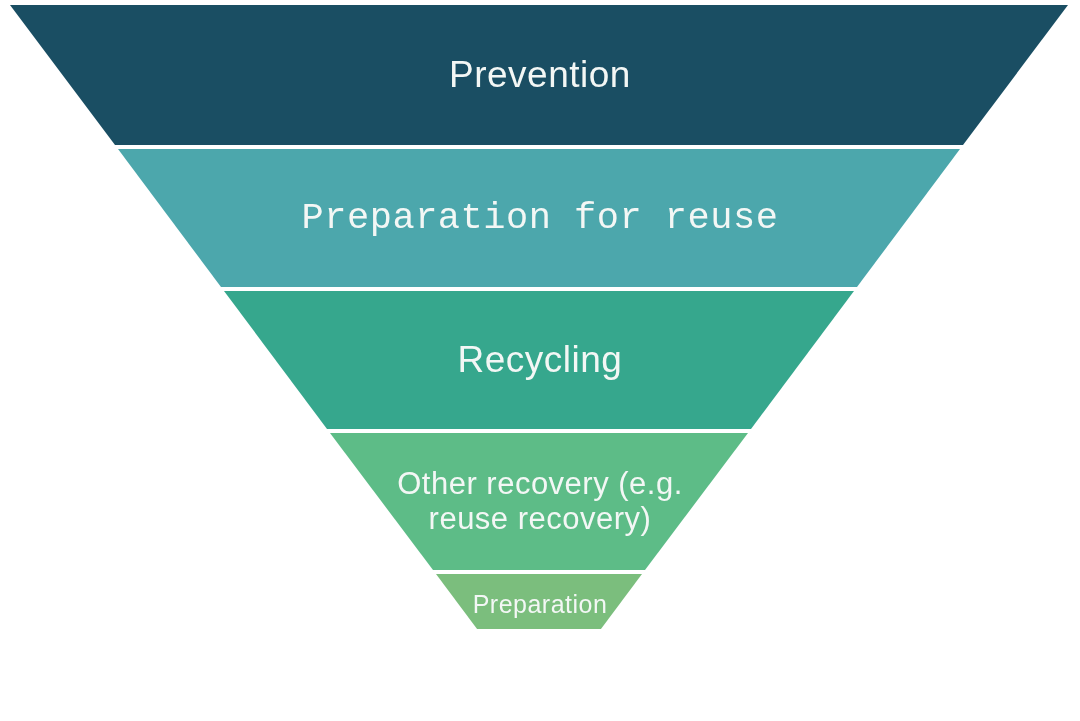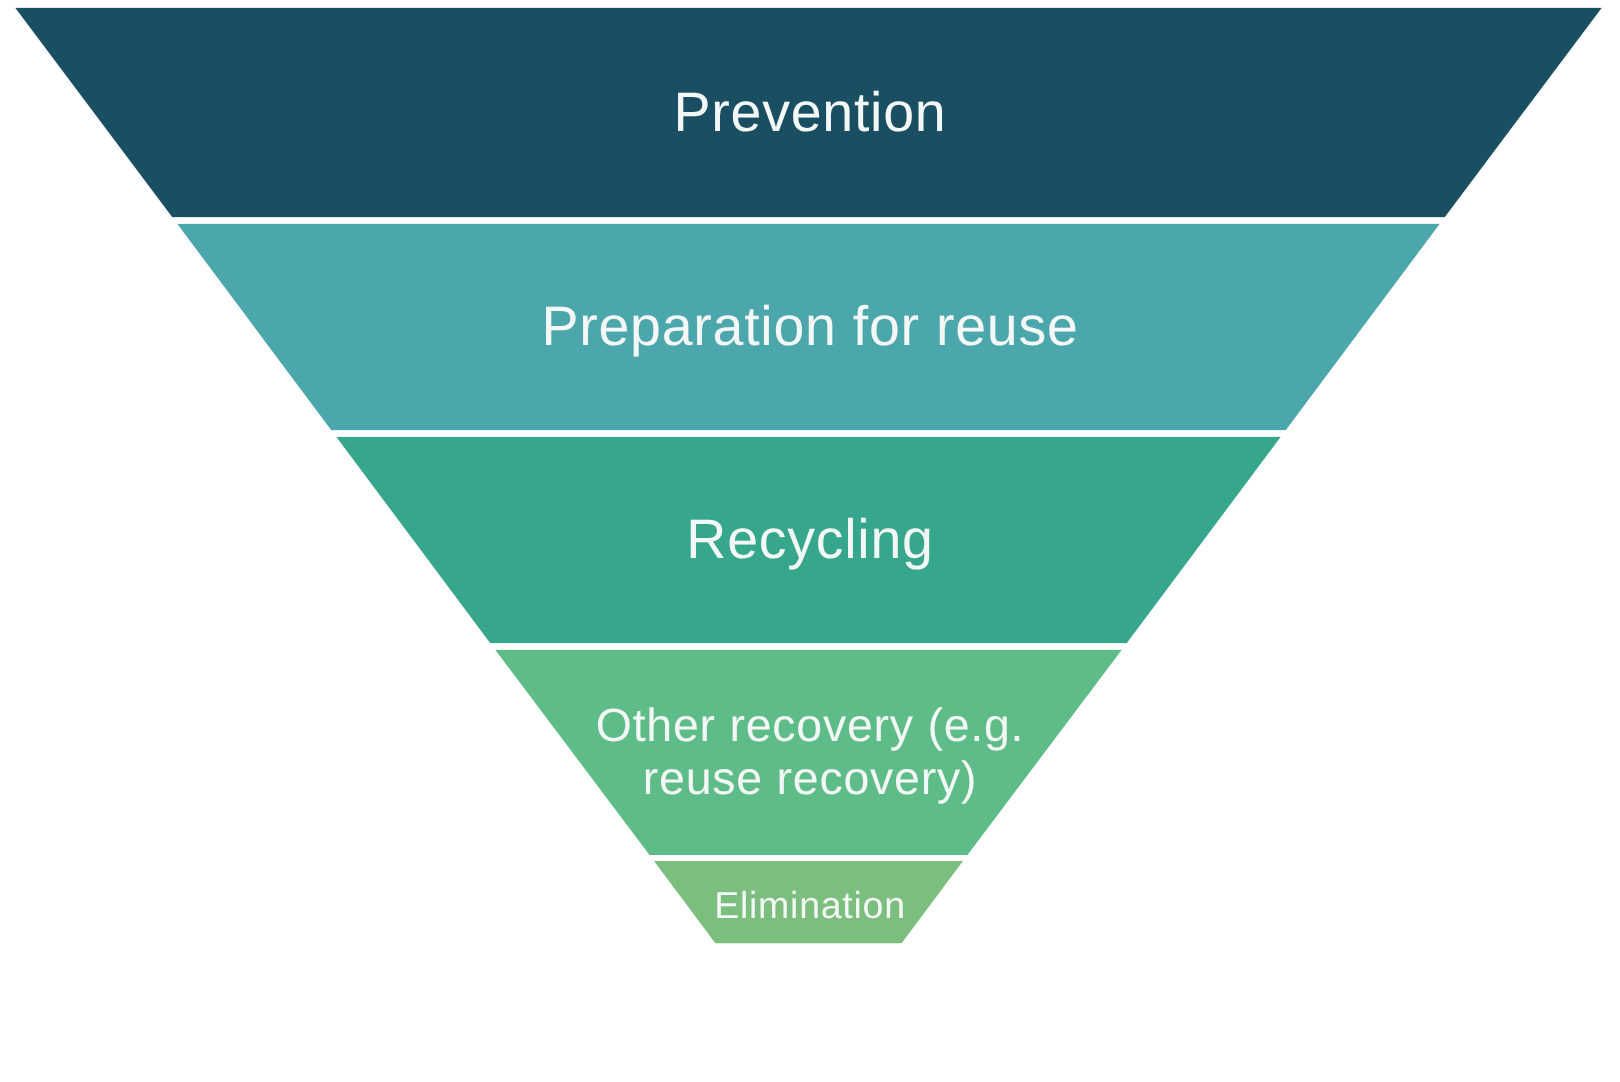--- a/index.html
+++ b/index.html
@@ -66,29 +66,29 @@
 </style>
 </head>
 <body>
 
 <div class="canvas">
 
   <div class="layer layer-0" style="background-color: rgb(26, 78, 99); color: rgb(243, 247, 245);">
     <span class="label">Prevention</span>
   </div>
 
-  <div class="layer layer-1" style="background-color: rgb(76, 167, 172); color: rgb(243, 247, 245);">
+  <div class="layer layer-1" style="background-color: rgb(76, 167, 172); color: rgb(243, 247, 245); font-family: Liberation Mono, monospace;">
     <span class="label">Preparation for reuse</span>
   </div>
 
   <div class="layer layer-2" style="background-color: rgb(54, 167, 141); color: rgb(243, 247, 245);">
     <span class="label">Recycling</span>
   </div>
 
   <div class="layer layer-3" style="background-color: rgb(93, 188, 135); color: rgb(243, 247, 245);">
     <span class="label">Other recovery (e.g. reuse recovery)</span>
   </div>
 
   <div class="layer layer-4" style="background-color: rgb(123, 190, 125); color: rgb(243, 247, 245);">
-    <span class="label">Elimination</span>
+    <span class="label">Preparation</span>
   </div>
 
 </div>
 
 </body></html>

